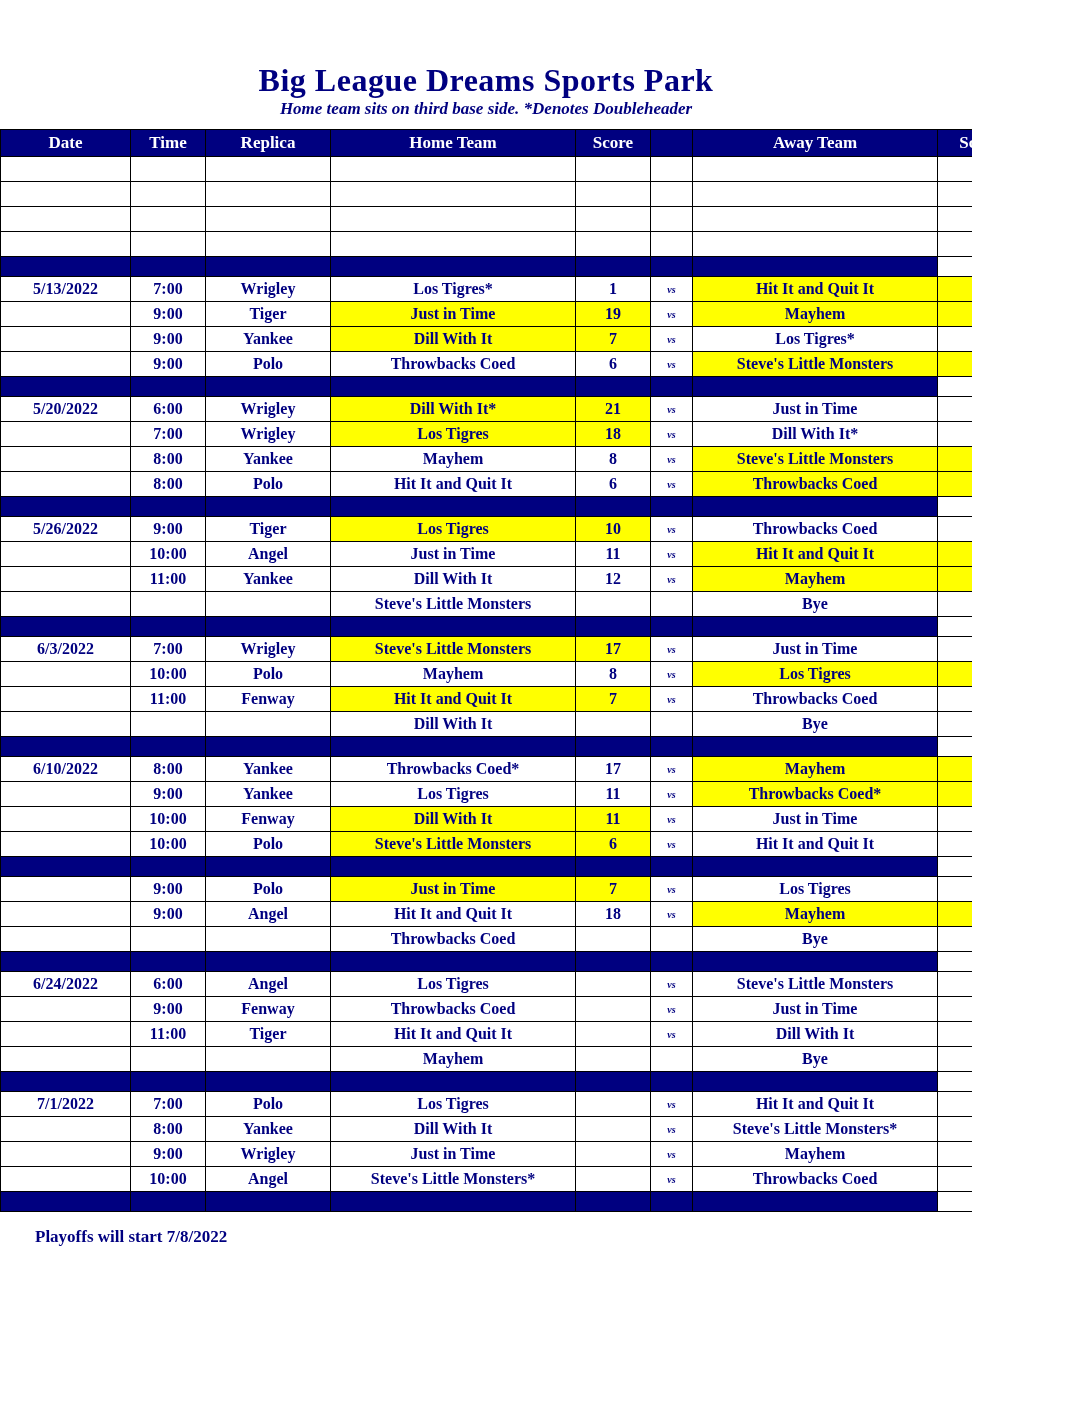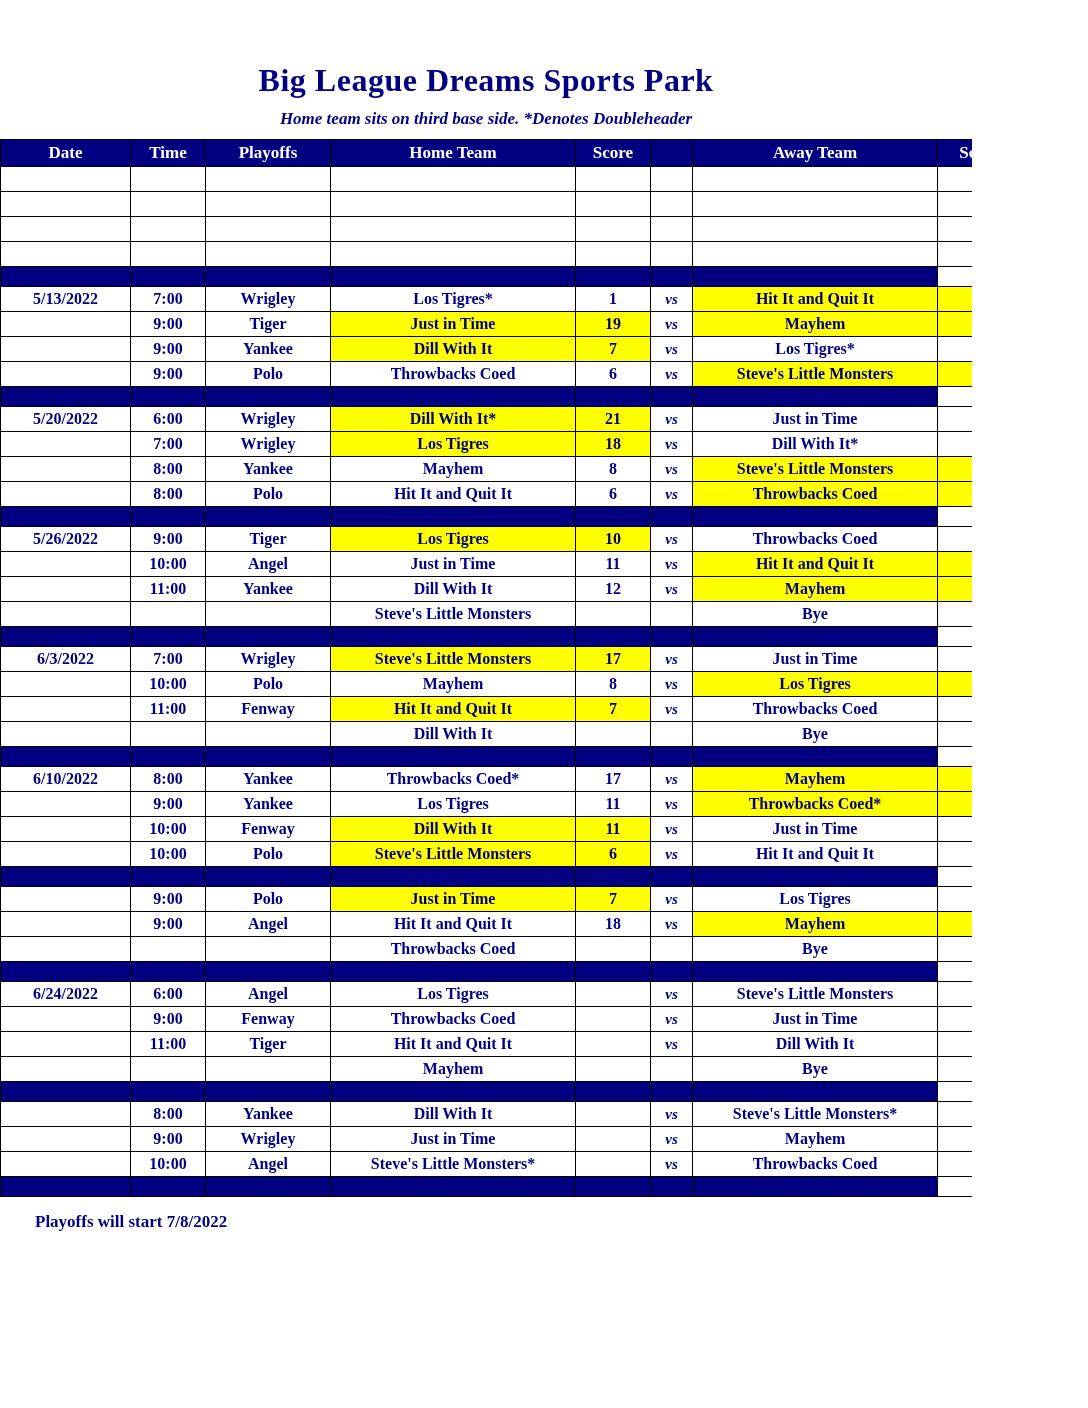--- a/index.html
+++ b/index.html
@@ -8,40 +8,40 @@
   .page { width: 972px; height: 1408px; position: relative; background: #ffffff; overflow: hidden; }
 
   .title {
     text-align: center; font-size: 32px; font-weight: bold;
     padding-top: 62px; letter-spacing: 0.5px;
   }
   .subtitle {
     text-align: center; font-size: 23px; font-weight: bold; margin-top: 8px;
   }
   .note {
-    text-align: center; font-size: 17px; font-weight: bold; font-style: italic; margin-top: 10px;
+    text-align: center; font-size: 17px; font-weight: bold; font-style: italic; 
   }
 
   table.schedule {
     border-collapse: collapse; table-layout: fixed;
     width: 1021px; margin: 10px auto 15px auto;
   }
   .schedule th, .schedule td {
     border: 1px solid #000000;
     font-weight: bold; text-align: center; vertical-align: middle;
     padding: 0 3px; overflow: hidden; white-space: nowrap;
     height: 25px; font-size: 16px; color: #000080;
   }
   .schedule th {
     background: #000080; color: #ffffff; font-size: 17px; height: 27px;
   }
   .schedule tr.sep td { background: #000080; height: 20px; }
   .schedule tr.sep td.sep-last { background: #ffffff; }
   .schedule td.hl { background: #FFFF00; }
-  .schedule td.vs { font-style: italic; font-size: 15px; }
+  .schedule td.vs { font-style: italic; font-size: 10px; }
 
   .footer {
     margin: 9px 0 0 35px; font-size: 17px; font-weight: bold;
   }
 </style>
 </head>
 <body>
 
 <div class="page">
 
@@ -56,21 +56,21 @@
       <col style="width:245px">
         <col style="width:75px">
         <col style="width:42px">
       <col style="width:245px">
         <col style="width:84px">
     </colgroup>
     <thead>
       <tr>
         <th>Date</th>
         <th>Time</th>
-        <th>Playoffs</th>
+        <th>Replica</th>
         <th>Home Team</th>
         <th>Score</th>
         <th></th>
         <th>Away Team</th>
         <th>Score</th>
       </tr>
     </thead>
     <tbody id="schedule-body">
         <tr>
           <td></td>
@@ -456,20 +456,30 @@
           <td></td>
           <td></td>
           <td></td>
           <td></td>
           <td></td>
           <td></td>
           <td></td>
           <td class="sep-last"></td>
         </tr>
         <tr>
+          <td>7/1/2022</td>
+          <td>7:00</td>
+          <td>Polo</td>
+          <td>Los Tigres</td>
+          <td></td>
+          <td class="vs">vs</td>
+          <td>Hit It and Quit It</td>
+          <td></td>
+        </tr>
+        <tr>
           <td></td>
           <td>8:00</td>
           <td>Yankee</td>
           <td>Dill With It</td>
           <td></td>
           <td class="vs">vs</td>
           <td>Steve's Little Monsters*</td>
           <td></td>
         </tr>
         <tr>

